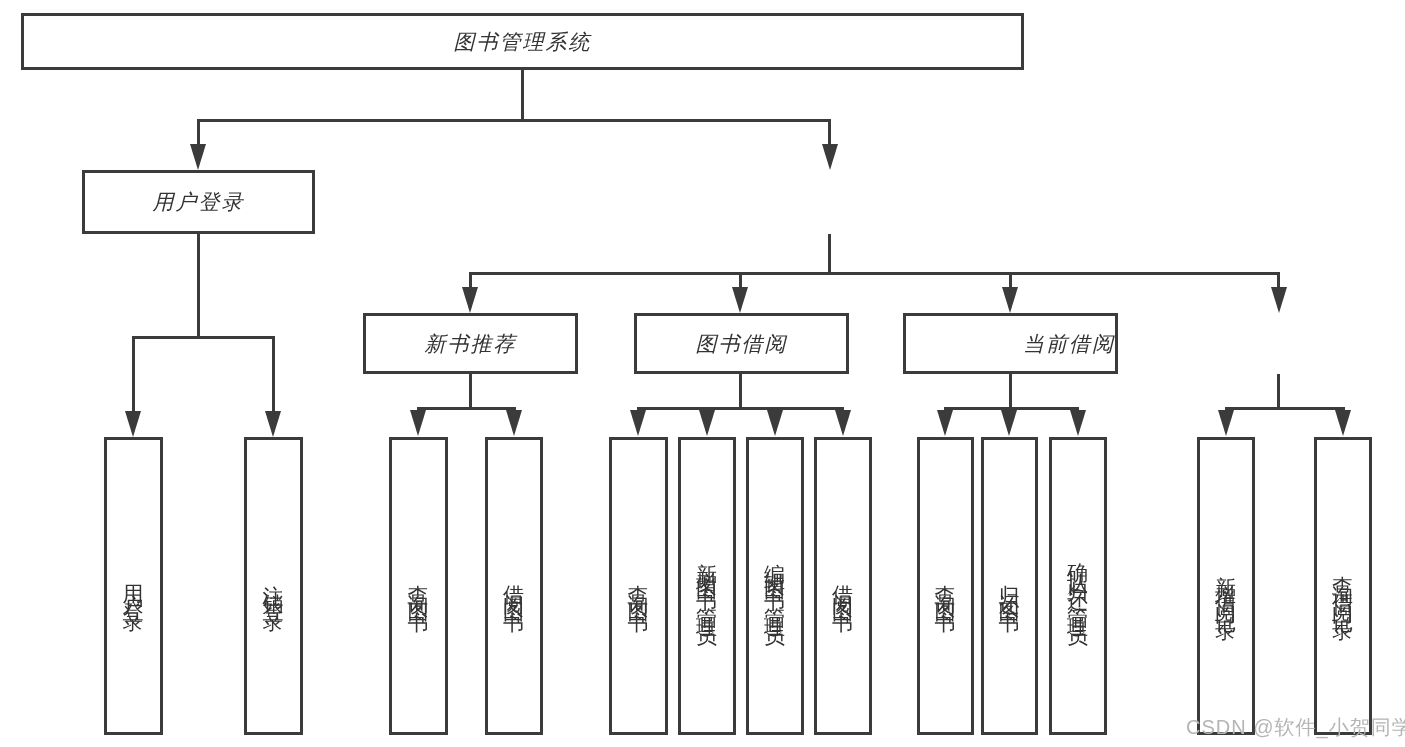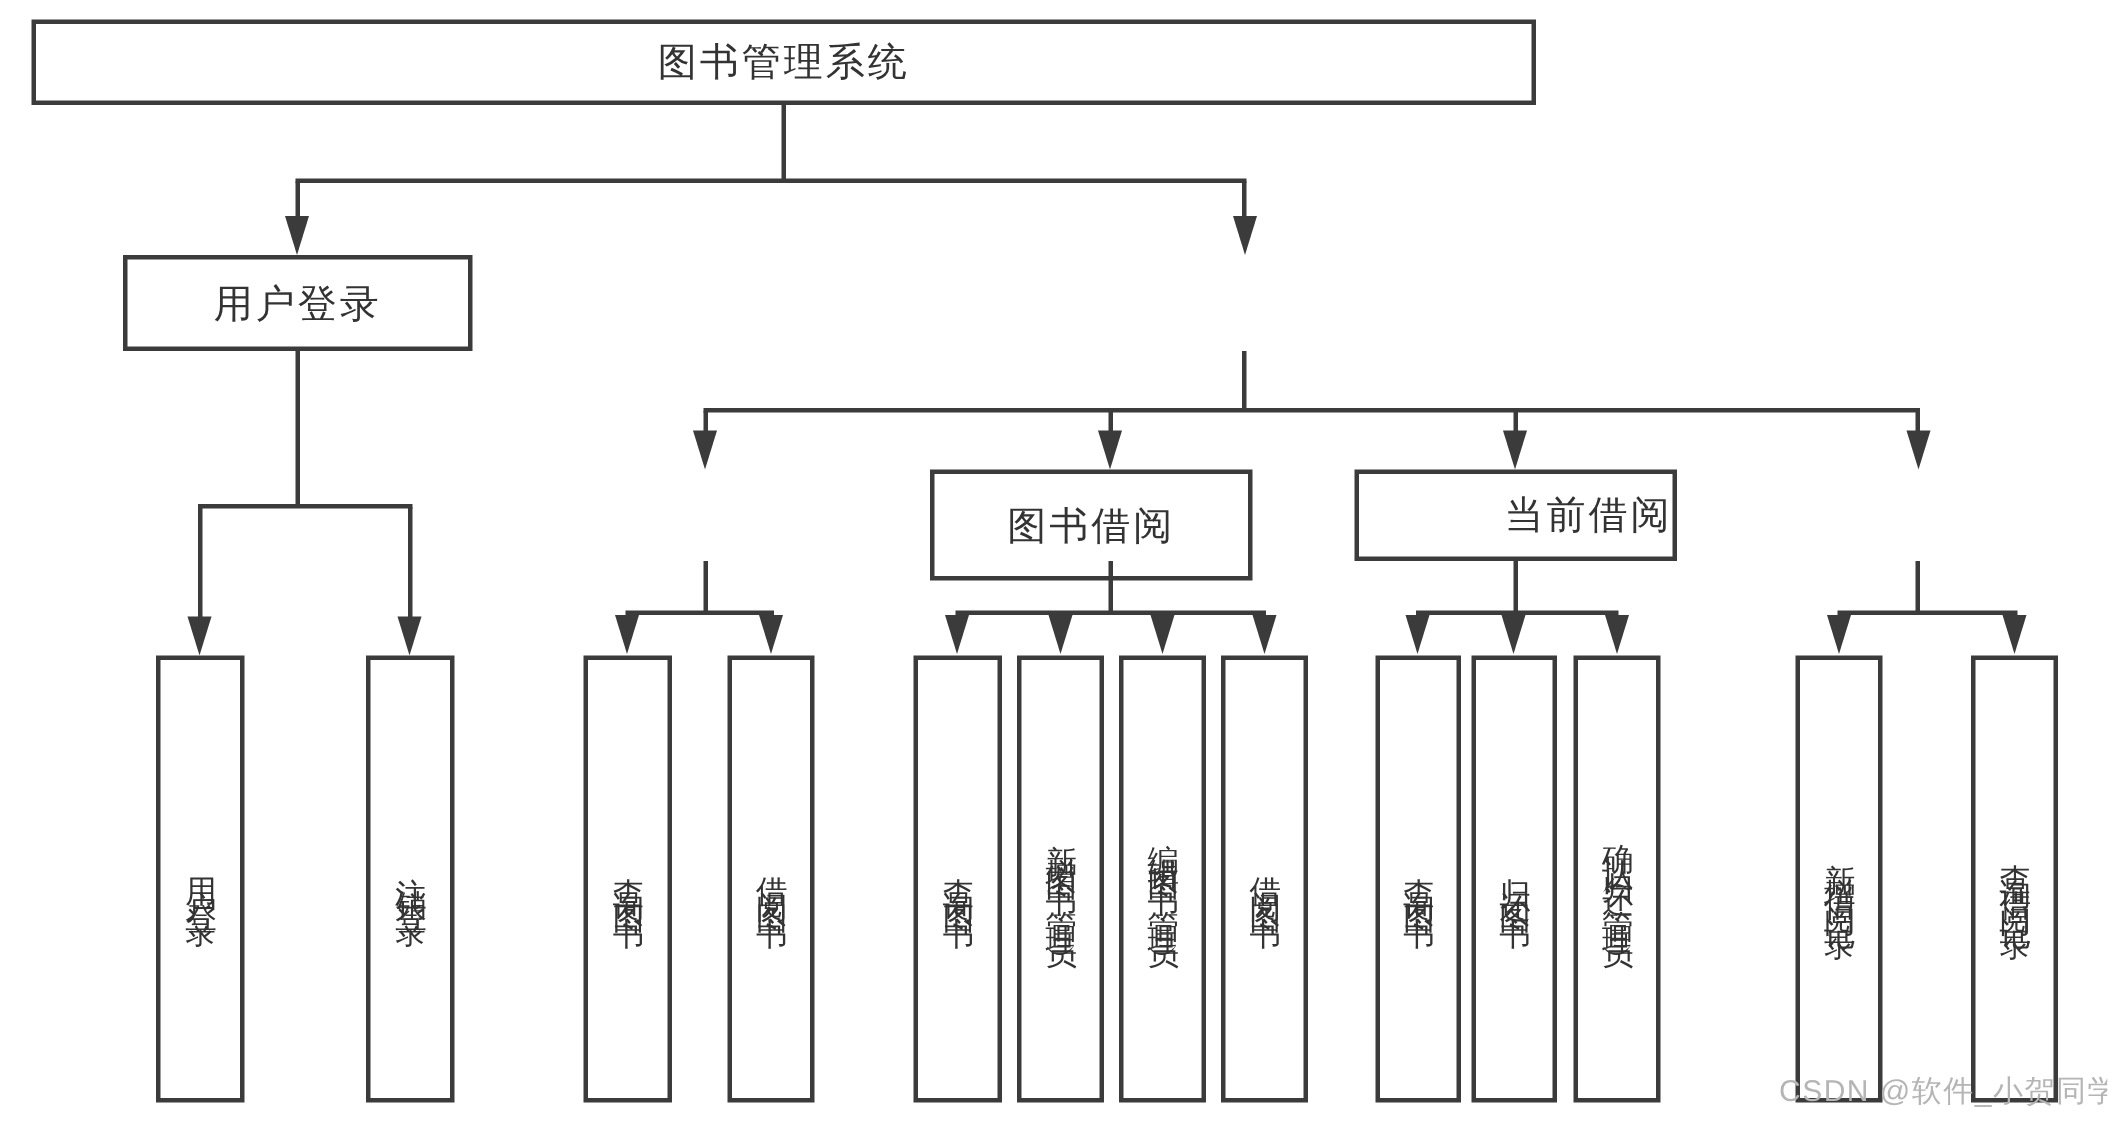--- a/index.html
+++ b/index.html
@@ -12,21 +12,21 @@
   }
   .node{
     position:absolute;
     box-sizing:border-box;
     border:3px solid #3b3b3b;
     background:#ffffff;
     display:flex;align-items:center;justify-content:center;
     color:#333333;
   }
   .node.h span{
-    font-size:26px;letter-spacing:2px;color:#333333;white-space:nowrap;
+    font-size:21px;letter-spacing:2px;color:#333333;white-space:nowrap;font-style:italic;
   }
   .node.v span{
     writing-mode:vertical-rl;
     text-orientation:mixed;
     font-size:21px;
     letter-spacing:9px;
     color:#333333;
     line-height:1;
   }
   .vline,.hline,.stem{position:absolute;background:#3b3b3b;}
@@ -78,21 +78,24 @@
   <div class="hline" style="left:469px;top:272px;width:811px;"></div>
   <div class="stem" style="left:469px;top:274px;height:15px;"></div>
   <div class="arrow" style="left:462px;top:287px;"></div>
   <div class="stem" style="left:739px;top:274px;height:15px;"></div>
   <div class="arrow" style="left:732px;top:287px;"></div>
   <div class="stem" style="left:1009px;top:274px;height:15px;"></div>
   <div class="arrow" style="left:1002px;top:287px;"></div>
   <div class="stem" style="left:1277px;top:274px;height:15px;"></div>
   <div class="arrow" style="left:1271px;top:287px;"></div>
 
-  <div class="node h" style="left:620px;top:313px;width:215px;height:74px;">
+  <div class="node h" style="left:363px;top:313px;width:215px;height:61px;">
+    <span>新书推荐</span>
+  </div>
+  <div class="node h" style="left:634px;top:313px;width:215px;height:61px;">
     <span>图书借阅</span>
   </div>
   <div class="node h" style="left:903px;top:313px;width:215px;height:61px;justify-content:flex-end;">
     <span>当前借阅</span>
   </div>
 
   <div class="vline" style="left:469px;top:374px;height:34px;"></div>
   <div class="hline" style="left:417px;top:407px;width:99px;"></div>
   <div class="arrow" style="left:410px;top:410px;"></div>
   <div class="arrow" style="left:506px;top:410px;"></div>

